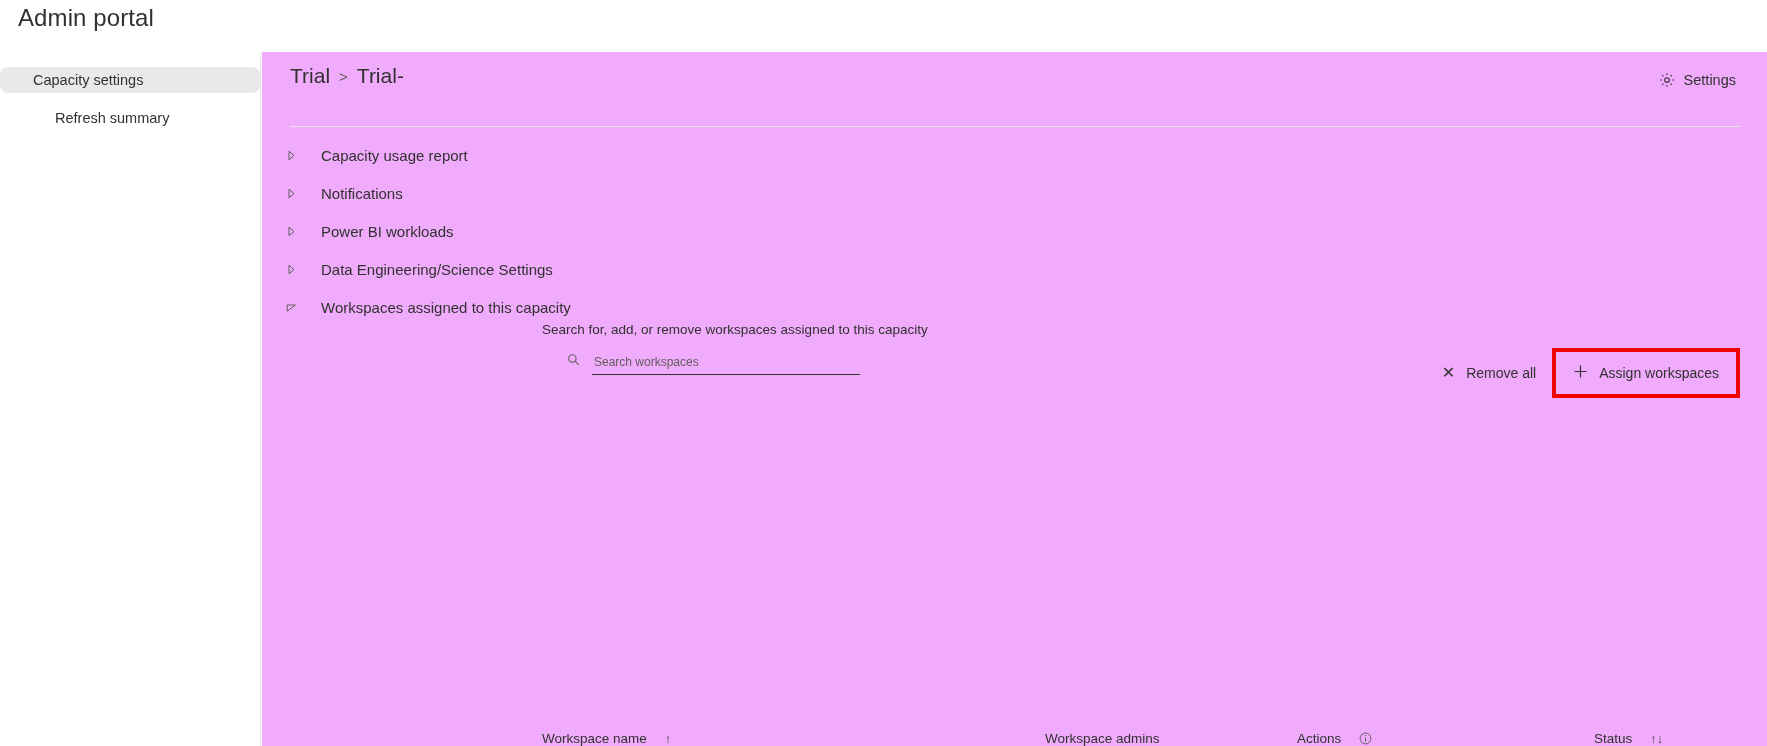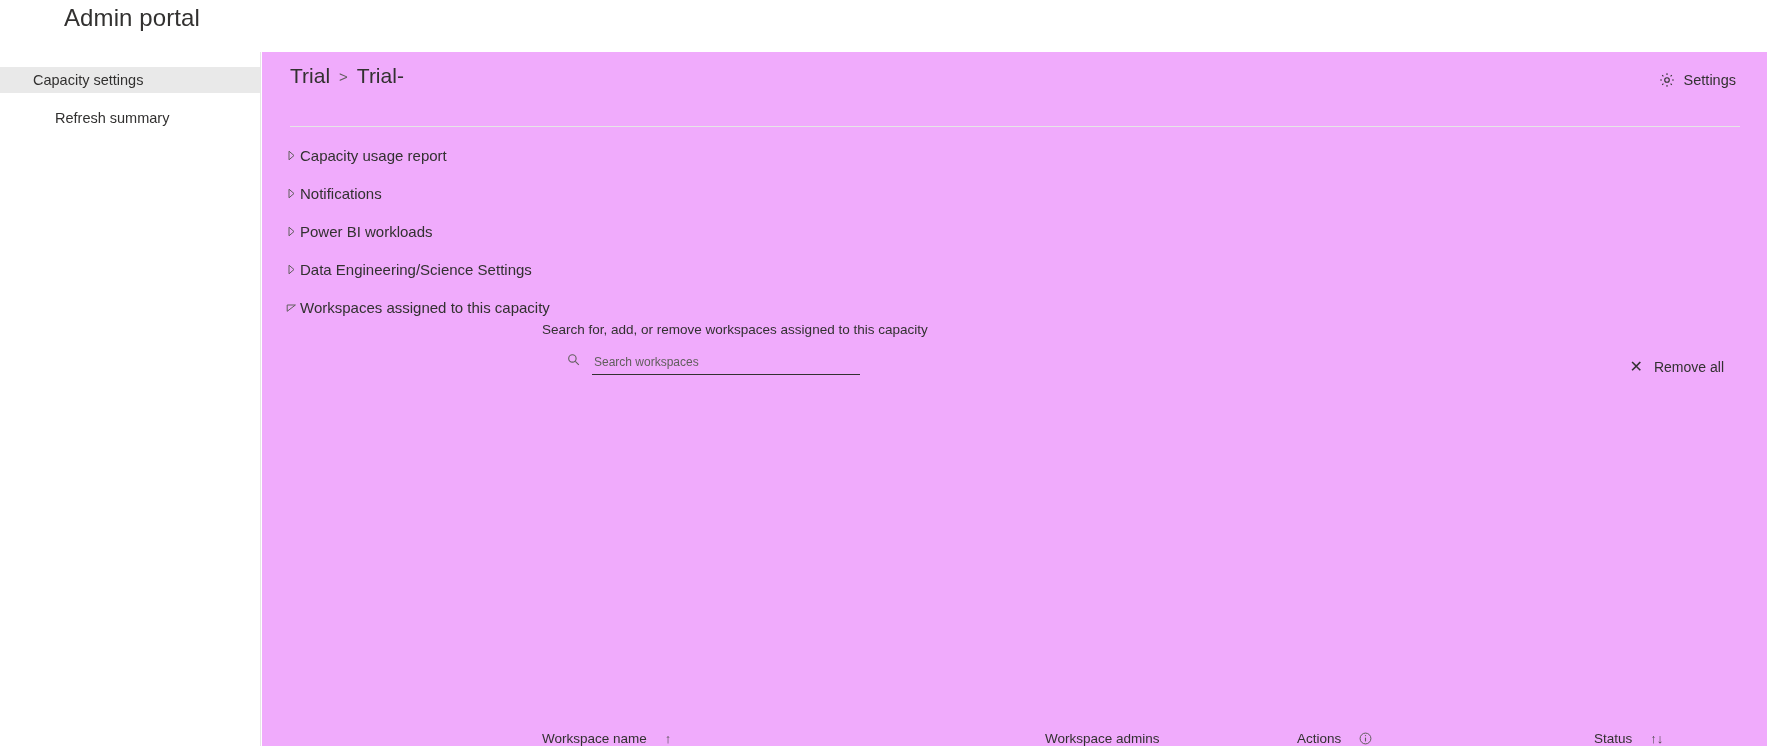--- a/index.html
+++ b/index.html
@@ -17,41 +17,41 @@
   
   .app-title {
     position: absolute;
     left: 18px;
     top: 2px;
     font-size: 24px;
     font-weight: 400;
     color: #323130;
     letter-spacing: 0.1px;
     line-height: 32px;
-    margin-left: 46px;
   }
 
   
   .sidebar {
     position: absolute;
     left: 0;
     top: 52px;
     width: 261px;
     height: 694px;
     border-right: 1px solid #e6e6e6;
     background: #ffffff;
   }
   .nav-item {
     height: 26px;
     display: flex;
     align-items: center;
     font-size: 14.5px;
     color: #323130;
     cursor: pointer;
     white-space: nowrap;
+    border-radius: 8px;
   }
   .nav-item.selected {
     background: #e9e9e9;
   }
   .nav-item.level1 { padding-left: 33px; margin-top: 15px; }
   .nav-item.level2 { padding-left: 55px; margin-top: 12px; }
 
   
   .main {
     position: absolute;
@@ -108,21 +108,21 @@
     position: absolute;
     left: 0;
     top: 84px;
     right: 0;
   }
   .section-row {
     display: flex;
     align-items: center;
     height: 38px;
     padding-left: 24px;
-    gap: 3px;
+    gap: 24px;
     cursor: pointer;
     font-size: 15px;
     color: #323130;
   }
   .chev {
     width: 11px;
     height: 11px;
     flex: 0 0 11px;
     position: relative;
     color: #605e5c;
@@ -322,20 +322,30 @@
           <path d="M8.3 8.3 L11.8 11.8"></path>
         </svg>
       </span>
       <input class="search-field" type="text" placeholder="Search workspaces" style="">
     </div>
 
     <div class="actions-right">
       <div class="tool-btn">
         <span class="glyph">✕</span>
         <span>Remove all</span>
+      </div>
+      <div class="highlight-box">
+        <div class="tool-btn">
+          <span class="glyph">
+            <svg width="15" height="15" viewBox="0 0 15 15" fill="none" stroke="#323130" stroke-width="1.2">
+                <path d="M7.5 1.5 V13.5 M1.5 7.5 H13.5"></path>
+              </svg>
+          </span>
+          <span>Assign workspaces</span>
+        </div>
       </div>
     </div>
 
     <div class="ws-table">
 
       <div class="trow th-row">
         <div class="c-name th">
           <span>Workspace name</span>
           <span class="sort-glyph">↑</span>
         </div>

